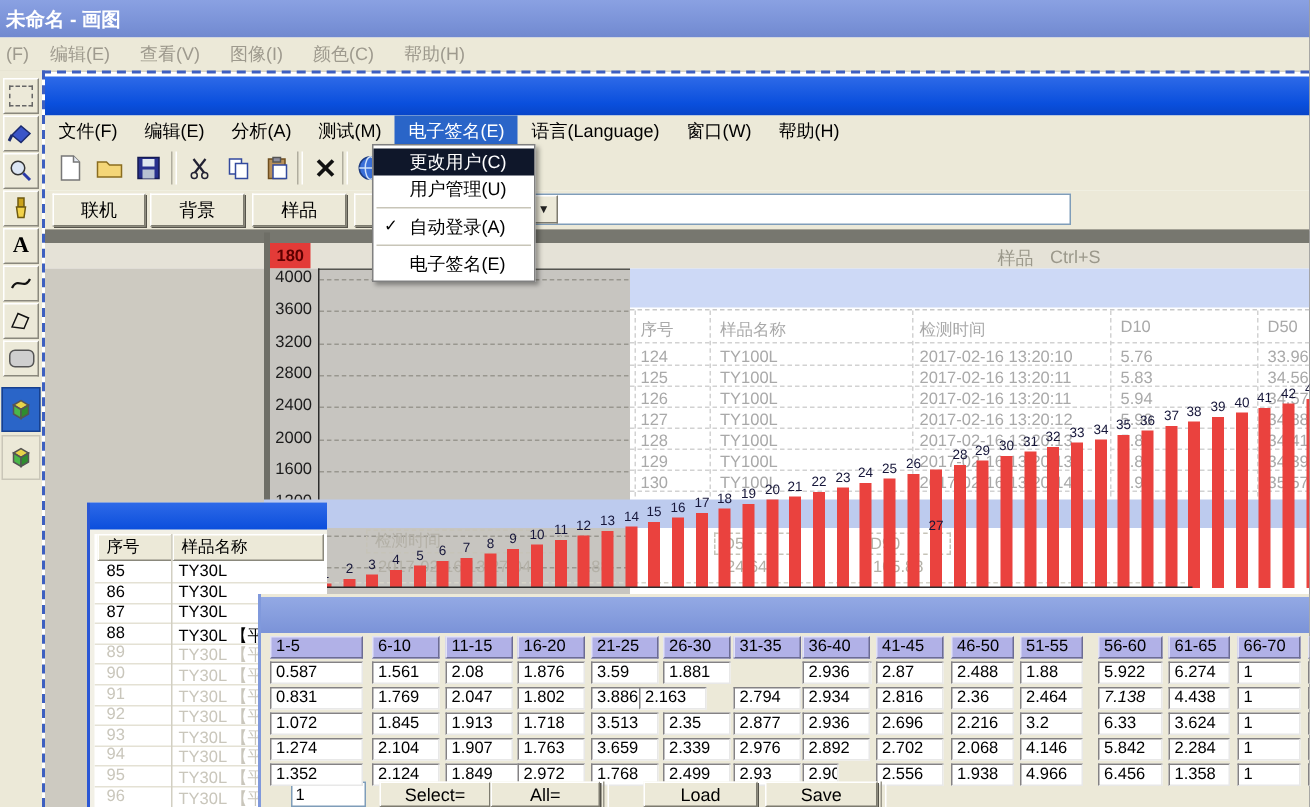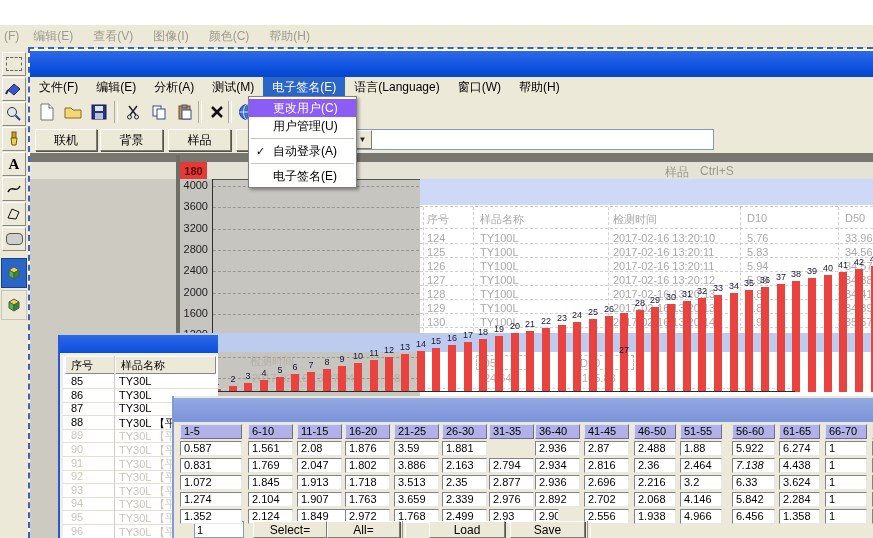--- a/index.html
+++ b/index.html
@@ -85,29 +85,32 @@
     box-sizing:border-box;font-size:11px;line-height:13px;padding-left:3px;white-space:nowrap;overflow:hidden;}
   .bbtn{position:absolute;height:17px;background:#ece9d8;border:1px solid;border-color:#fff #7d7b6f #7d7b6f #fff;
     box-shadow:1px 1px 0 #55534a;font-size:12px;display:flex;align-items:center;justify-content:center;box-sizing:border-box;}
   .bdiv{position:absolute;width:2px;height:17px;border-left:1px solid #9a978a;border-right:1px solid #fff;}
   .cinput{position:absolute;width:50px;height:17px;border:1px solid #7f9db9;background:#fff;font-size:11px;
     padding:0 2px;box-sizing:border-box;font-family:"Liberation Sans","DejaVu Sans",sans-serif;}
   
   .dd{left:248px;top:96px;width:109px;background:#fff;border:1px solid #808080;
     box-shadow:2px 2px 3px rgba(0,0,0,.35);padding:2px 0;box-sizing:border-box;}
   .dd-item{height:18px;line-height:18px;padding-left:24px;position:relative;white-space:nowrap;}
-  .dd-item.hl{background:#8b5cf6;color:#fff;}
+  .dd-item.hl{background:#0f172a;color:#fff;}
   .dd-sep{height:0;border-top:1px solid #c8c5b8;margin:3px 2px;}
   .dd-check{position:absolute;left:7px;top:0;font-size:11px;}
 </style>
 </head>
 <body>
 
 <div id="screen">
 
+  <div class="abs pt-title">
+    <span>未命名 - 画图</span>
+  </div>
   <div class="abs pt-menu" id="paintMenu">
       <span>(F)</span>
       <span>编辑(E)</span>
       <span>查看(V)</span>
       <span>图像(I)</span>
       <span>颜色(C)</span>
       <span>帮助(H)</span>
     </div>
   <div class="abs toolbox" id="toolbox">
       <div class="tool" style="top: 5px;">
@@ -526,21 +529,21 @@
       <div class="vcell" style="left: 506px; top: 45px; width: 42px;">1.88</div>
       <div class="vcell" style="left: 558px; top: 45px; width: 43px;">5.922</div>
       <div class="vcell" style="left: 605px; top: 45px; width: 41px;">6.274</div>
       <div class="vcell" style="left: 651px; top: 45px; width: 42px;">1</div>
       <div class="vcell" style="left: 698px; top: 45px; width: 40px;"></div>
       <div class="vcell" style="left: 6px; top: 62px; width: 62px;">0.831</div>
       <div class="vcell" style="left: 74px; top: 62px; width: 45px;">1.769</div>
       <div class="vcell" style="left: 123px; top: 62px; width: 45px;">2.047</div>
       <div class="vcell" style="left: 171px; top: 62px; width: 45px;">1.802</div>
       <div class="vcell" style="left: 220px; top: 62px; width: 45px;">3.886</div>
-      <div class="vcell" style="left: 268px; top: 62px; width: 45px;">2.163</div>
+      <div class="vcell" style="left: 252px; top: 62px; width: 45px;">2.163</div>
       <div class="vcell" style="left: 315px; top: 62px; width: 45px;">2.794</div>
       <div class="vcell" style="left: 361px; top: 62px; width: 45px;">2.934</div>
       <div class="vcell" style="left: 410px; top: 62px; width: 45px;">2.816</div>
       <div class="vcell" style="left: 460px; top: 62px; width: 42px;">2.36</div>
       <div class="vcell" style="left: 506px; top: 62px; width: 42px;">2.464</div>
       <div class="vcell" style="left: 558px; top: 62px; width: 43px; font-style: italic;">7.138</div>
       <div class="vcell" style="left: 605px; top: 62px; width: 41px;">4.438</div>
       <div class="vcell" style="left: 651px; top: 62px; width: 42px;">1</div>
       <div class="vcell" style="left: 698px; top: 62px; width: 40px;"></div>
       <div class="vcell" style="left: 6px; top: 79px; width: 62px;">1.072</div>

